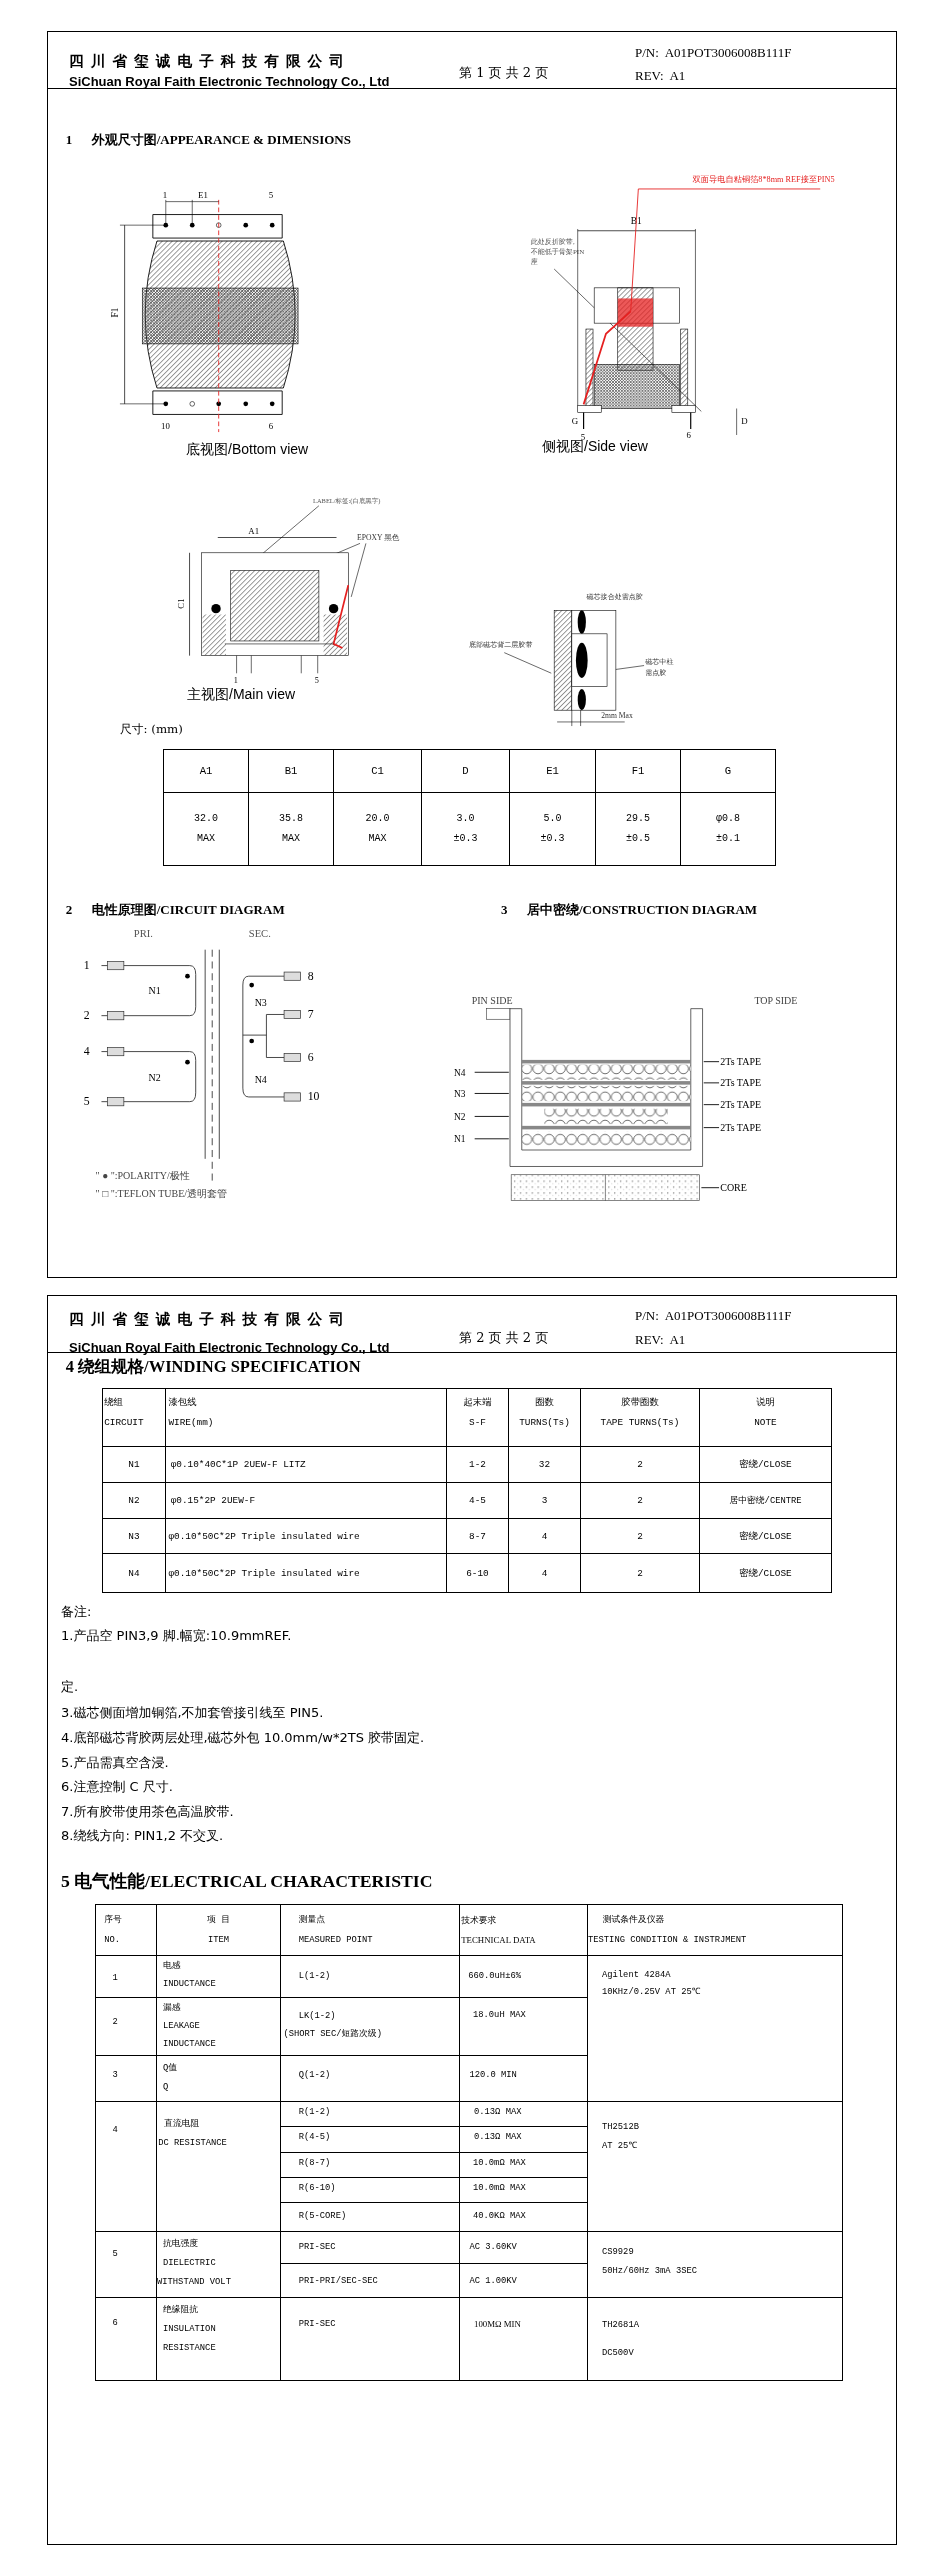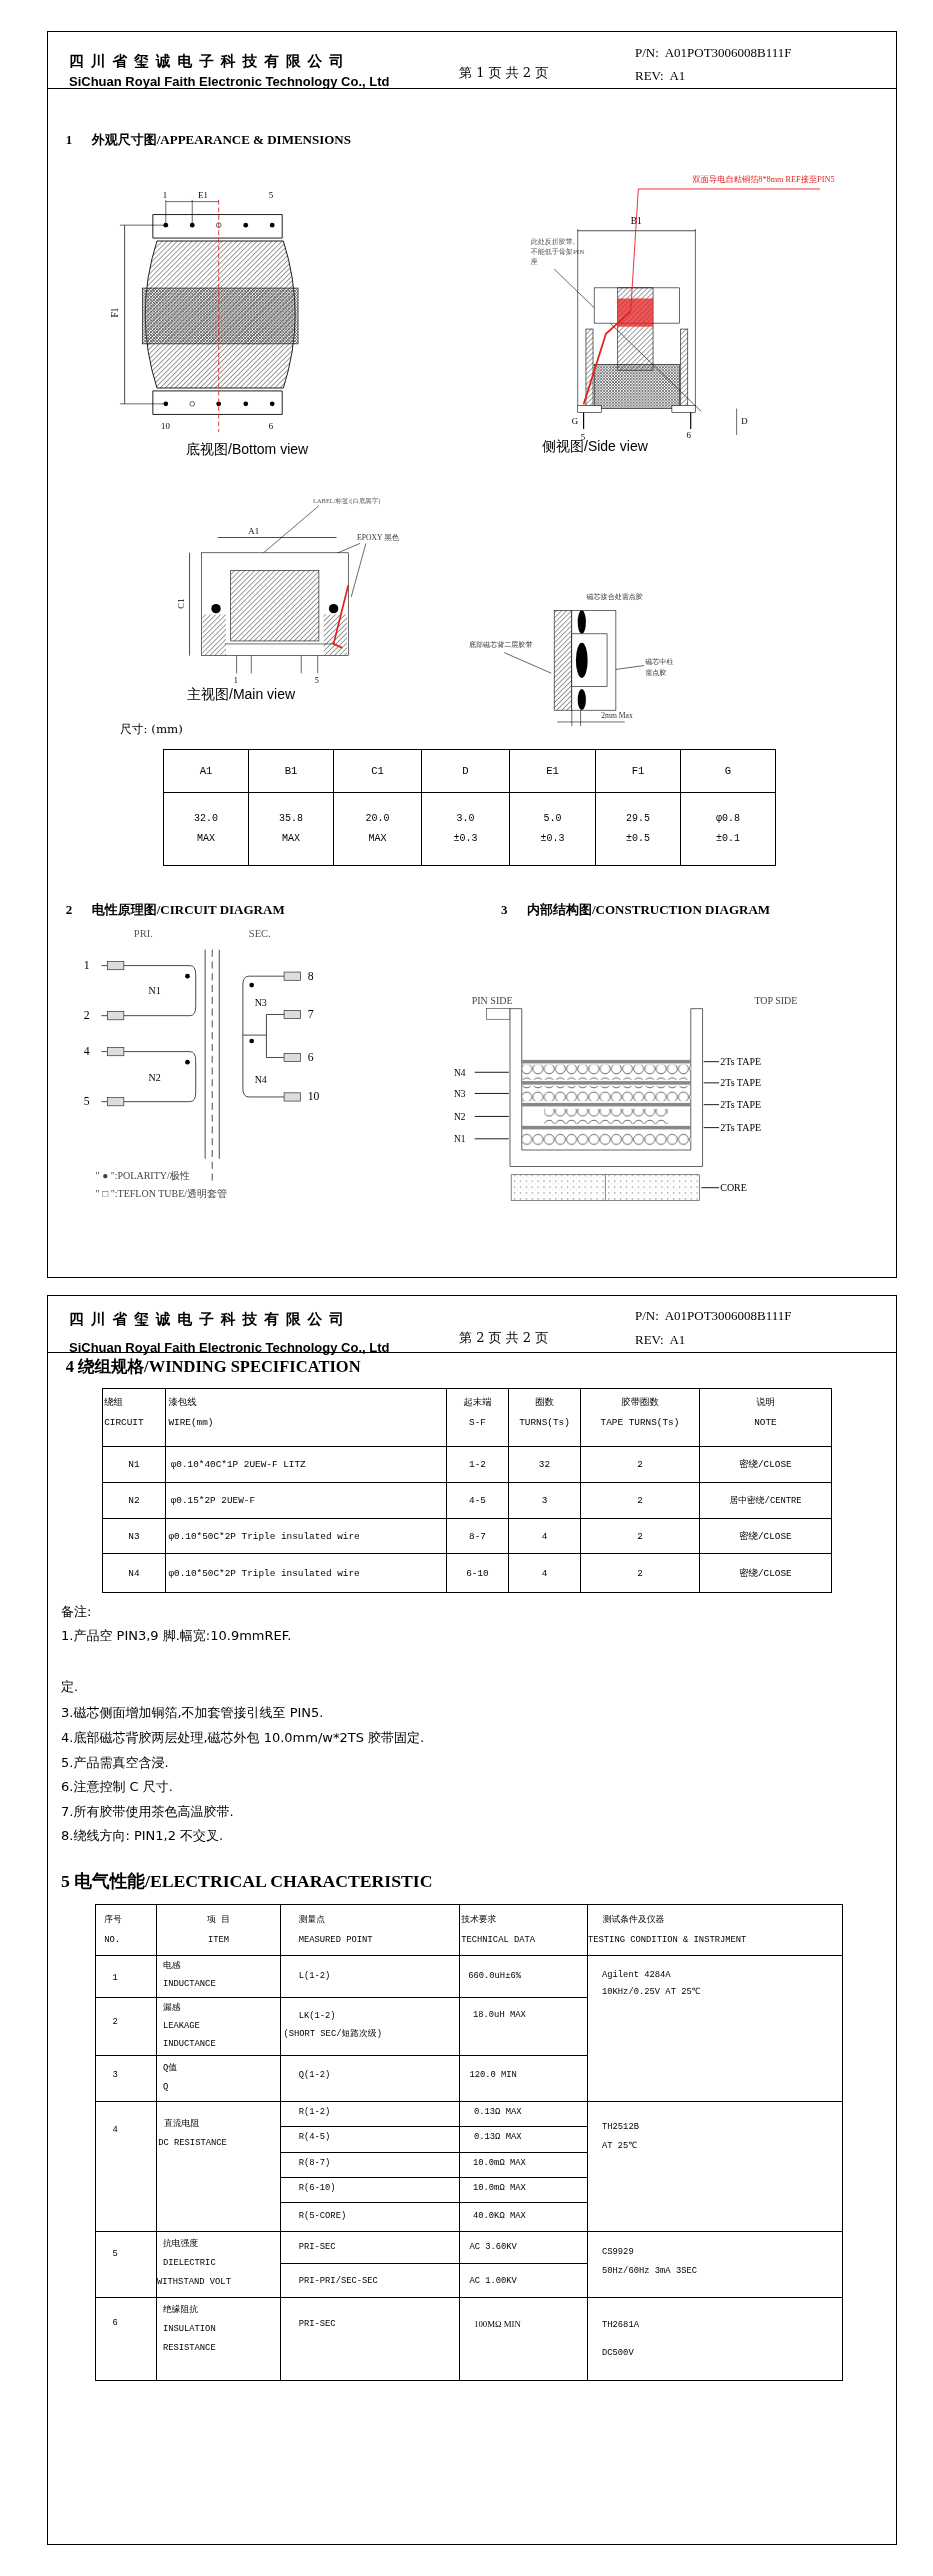--- a/index.html
+++ b/index.html
@@ -263,21 +263,21 @@
     <text x="400" y="86" font-size="20">8</text>
     <text x="400" y="151" font-size="20">7</text>
     <text x="400" y="224" font-size="20">6</text>
     <text x="400" y="291" font-size="20">10</text>
     <text x="40" y="425" font-size="17" fill="#444">" ● ":POLARITY/极性</text>
     <text x="40" y="455" font-size="17" fill="#444">" □ ":TEFLON TUBE/透明套管</text>
   </svg>
 
   <div class="sec-title" style="left:453px; top:869px;">
     <span>3</span>&nbsp;&nbsp;&nbsp;&nbsp;&nbsp;
-    <span class="cn">内部结构图</span><span>/CONSTRUCTION DIAGRAM</span>
+    <span class="cn">居中密绕</span><span>/CONSTRUCTION DIAGRAM</span>
   </div>
 
   <svg class="abs" style="left:406px; top:959px;" width="377" height="212" viewBox="0 0 640 360">
     <defs>
       <pattern id="dots" width="10" height="10" patternUnits="userSpaceOnUse">
         <circle cx="3" cy="3" r="1" fill="#333"></circle>
           <circle cx="8" cy="7" r="0.7" fill="#888"></circle>
       </pattern>
       <pattern id="coil" width="19" height="24" patternUnits="userSpaceOnUse">
         <circle cx="9.5" cy="12" r="8.5" fill="#fff" stroke="#444" stroke-width="1.3"></circle>
@@ -413,21 +413,21 @@
         <col style="width:124px">
         <col style="width:179px">
         <col style="width:128px">
         <col style="width:255px">
     </colgroup>
     <tbody>
         <tr style="height:51px;">
       <td class="tb" style="padding:4.7px 8.2px; line-height:20px;"><span>序号</span><br><span>NO.</span></td>
       <td class="tb" style="padding:4.7px 0; line-height:20px; text-align:center;"><span>项 目</span><br><span>ITEM</span></td>
       <td class="tb" style="padding:4.7px 17.7px; line-height:20px;"><span>测量点</span><br><span>MEASURED POINT</span></td>
-      <td class="tb" style="padding:4.7px 1.2px; line-height:20px;"><span>技术要求</span><br><span>TECHNICAL DATA</span></td>
+      <td class="tb" style="padding:4.7px 1.2px; line-height:20px;font-family:Liberation Serif, serif;"><span>技术要求</span><br><span>TECHNICAL DATA</span></td>
       <td class="tb" style="padding:4.7px 0; line-height:20px;"><span style="padding-left:14.7px;">测试条件及仪器</span><br><span>TESTING CONDITION &amp; INSTRJMENT</span></td>
     </tr>
 
     <tr style="height:39px;">
       <td class="tb" style="padding:16.5px 0 0 16.5px;">1</td>
       <td class="tb" style="padding:2.4px 5.9px; line-height:17.7px;"><span>电感</span><br><span>INDUCTANCE</span></td>
       <td class="tb" style="padding:15.3px 17.7px;">L(1-2)</td>
       <td class="tb" style="padding:15.3px 8.2px;">660.0uH±6%</td>
       <td class="tb" rowspan="3" style="padding:10.6px 14px; line-height:17.7px;"><span>Agilent 4284A</span><br><span>10KHz/0.25V AT 25℃</span></td>
     </tr>

